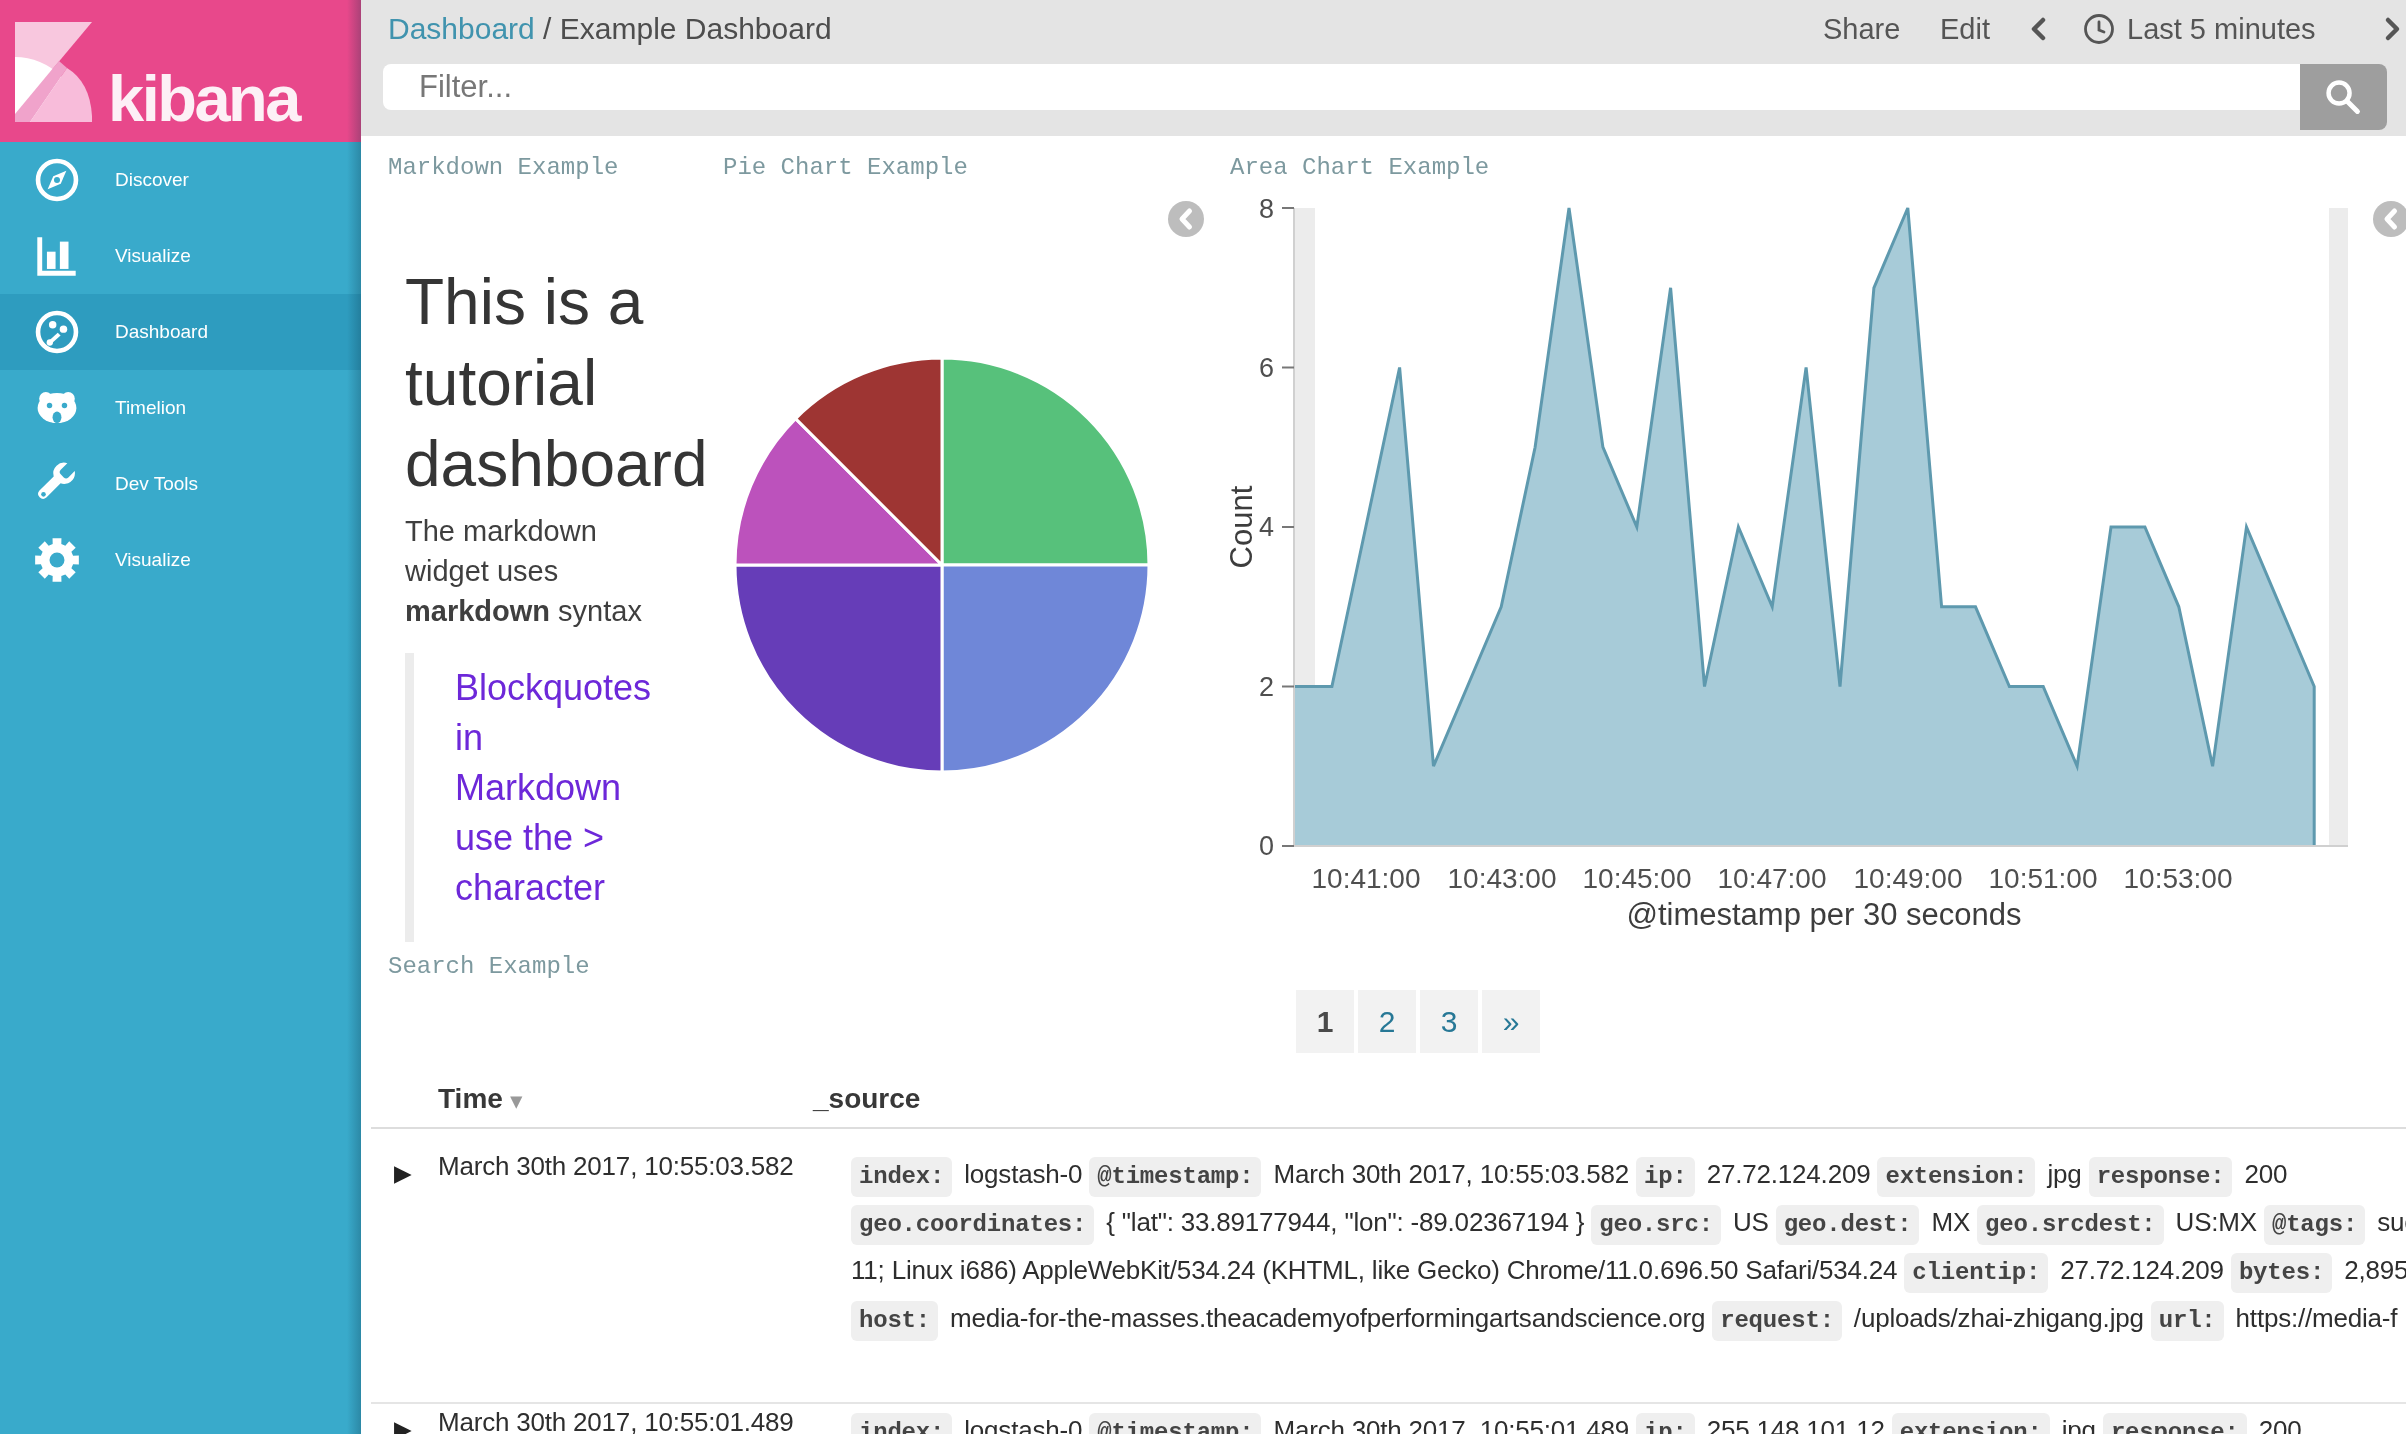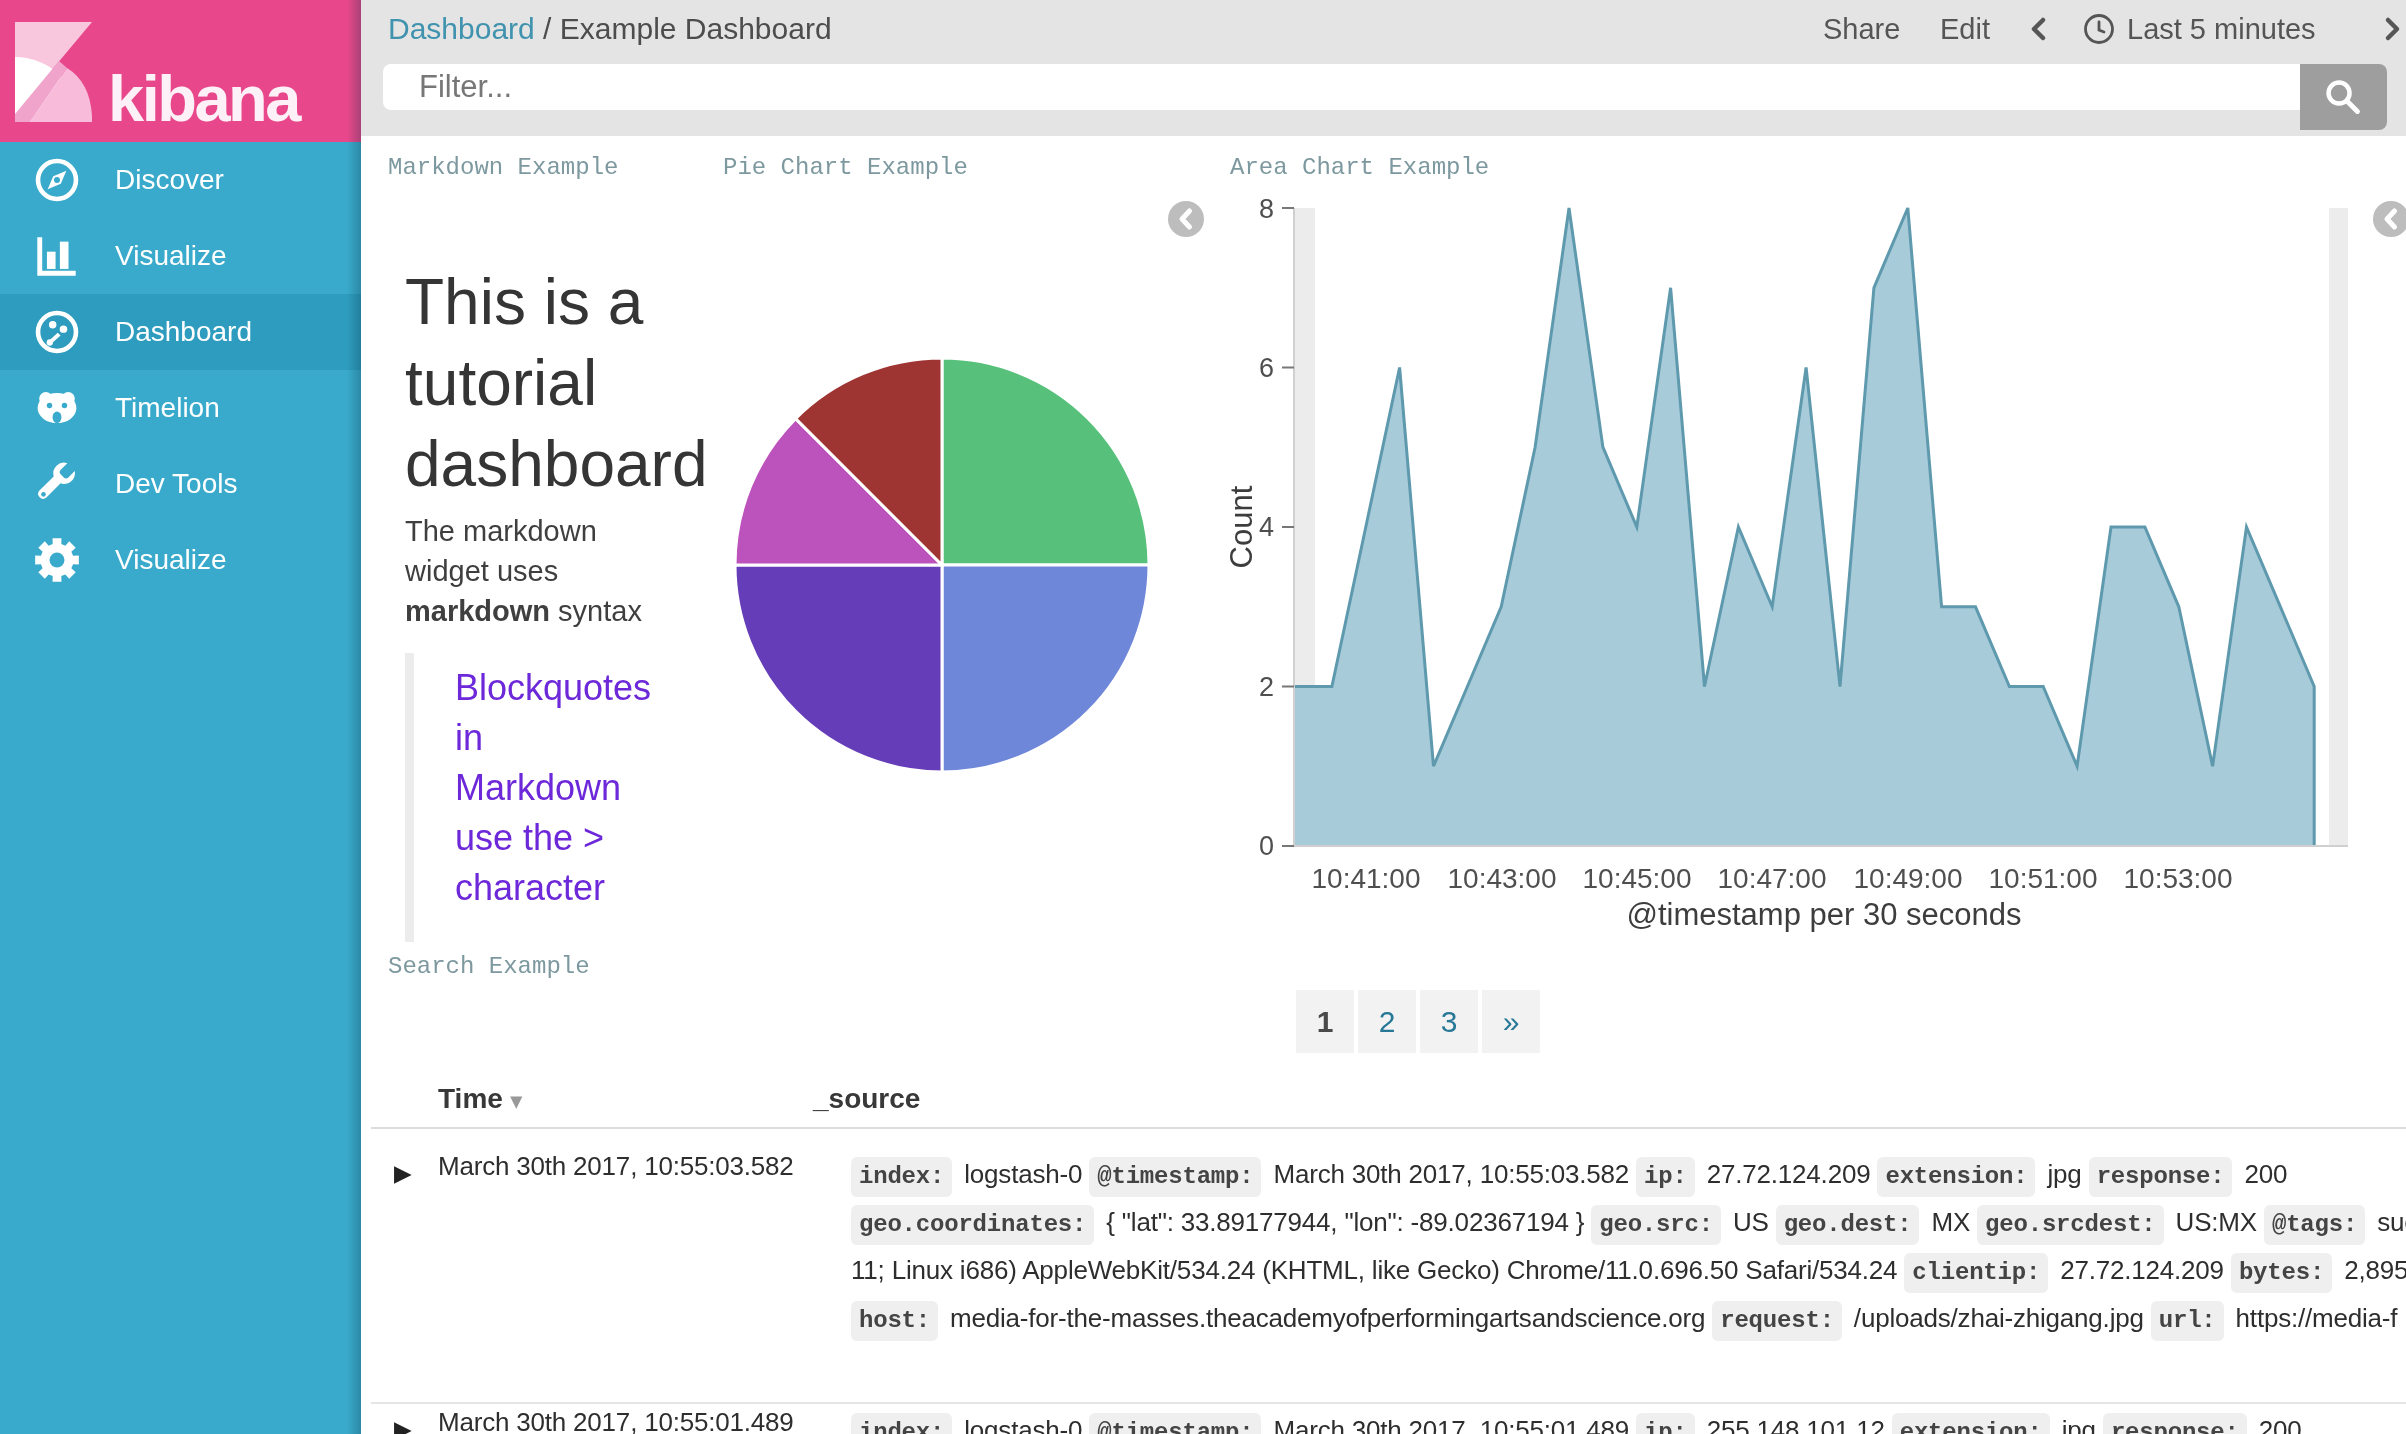--- a/index.html
+++ b/index.html
@@ -5,21 +5,21 @@
   * { margin:0; padding:0; box-sizing:border-box; }
   html,body { width:2406px; height:1434px; overflow:hidden; background:#fff;
     font-family:"Liberation Sans", sans-serif; }
   .abs { position:absolute; }
   
   #sidebar { position:absolute; left:0; top:0; width:361px; height:1434px; background:#39AACB; }
   #sidebar::after { content:""; position:absolute; right:0; top:0; width:14px; height:1434px; background:linear-gradient(to right, rgba(10,50,70,0), rgba(10,50,70,0.28)); }
   #logo { position:absolute; left:0; top:0; width:361px; height:142px; background:#E8488B; }
   #logoword { position:absolute; left:108px; top:39px; color:#FDF0F6; font-size:65px; font-weight:bold; letter-spacing:-2.5px;margin-top:22px; }
   .navitem { position:absolute; left:0; width:361px; height:76px; color:#fff; }
-  .navitem .lbl { position:absolute; left:115px; top:50%; transform:translateY(-50%); font-size:28px; }
+  .navitem .lbl { position:absolute; left:115px; top:50%; transform:translateY(-50%); font-size:19px; }
   .navitem .ico { position:absolute; left:34px; top:50%; transform:translateY(-50%); width:46px; height:46px; }
   .navitem.active { background:#2E9CBF; }
   
   #topbar { position:absolute; left:361px; top:0; right:0; height:136px; background:#E4E4E4; }
   #crumbs { position:absolute; left:27px; top:0; height:58px; line-height:58px; font-size:30px; color:#4D4D4D; }
   #crumbs a { color:#4093AE; text-decoration:none; }
   #topmenu { position:absolute; left:0; top:0; width:2045px; height:58px; line-height:58px; font-size:29px; color:#555; }
   #topmenu span { margin-left:0; }
   #filterwrap { position:absolute; left:22px; right:19px; top:64px; height:66px; }
   #filterbox { position:absolute; left:0; right:87px; top:0; height:46px; background:#fff; border-radius:8px 0 0 8px; }

